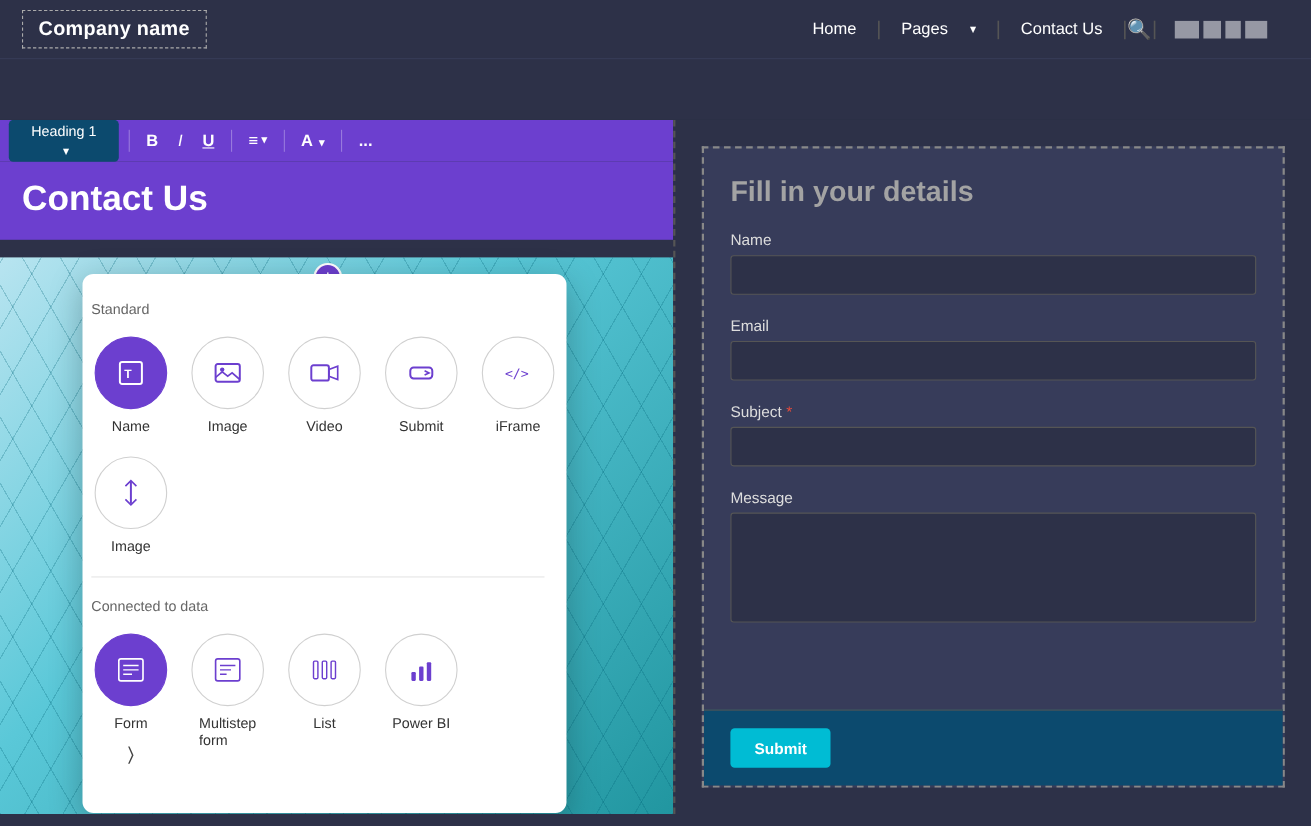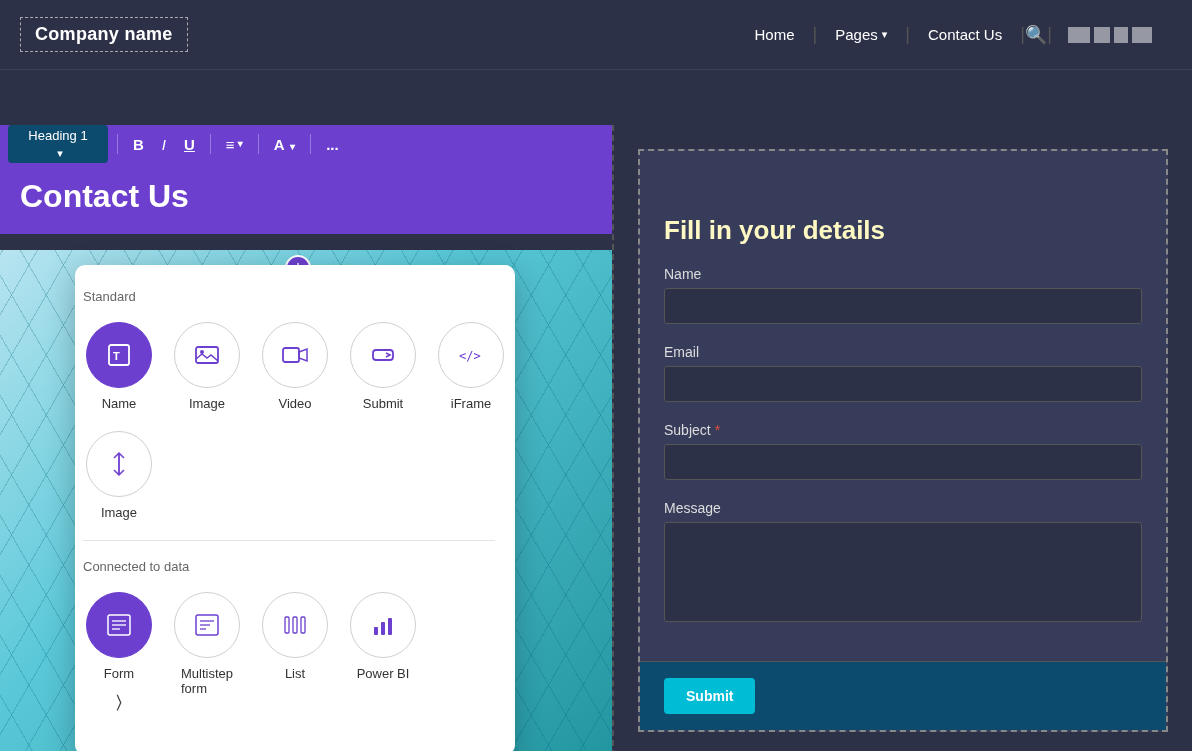--- a/index.html
+++ b/index.html
@@ -7,21 +7,21 @@
       font-family: 'Segoe UI', Arial, sans-serif;
       background: #2d3148;
       width: 1192px;
       height: 751px;
       overflow: hidden;
     }
 
     
     .topnav {
       background: #2d3148;
-      height: 70px;
+      height: 54px;
       display: flex;
       align-items: center;
       padding: 0 20px;
       border-bottom: 1px solid #3a3f5c;
     }
     .brand {
       border: 1px dashed #aaa;
       padding: 6px 14px;
       color: #fff;
       font-size: 18px;
@@ -43,21 +43,21 @@
       color: #fff;
       font-size: 15px;
     }
     .nav-sep {
       color: #555;
       font-size: 18px;
     }
     .nav-link-dropdown {
       display: flex;
       align-items: center;
-      gap: 4px;
+      gap: 20px;
     }
     .nav-search-icon {
       font-size: 18px;
       cursor: pointer;
       color: #fff;
     }
     .nav-view-icons {
       display: flex;
       align-items: center;
       gap: 4px;
@@ -288,25 +288,24 @@
       position: relative;
     }
     .form-container {
       border: 2px dashed #888;
       background: #373c5a;
       padding: 24px;
       height: 100%;
       position: relative;
     }
     .form-title {
-      color: #fef9c3;
+      color: #a3a3a3;
       font-size: 26px;
       font-weight: 600;
       margin-bottom: 20px;
-      margin-top: 40px;
     }
     .form-field-label {
       color: #ddd;
       font-size: 14px;
       font-weight: 500;
       margin-bottom: 6px;
       display: flex;
       align-items: center;
       gap: 4px;
     }

